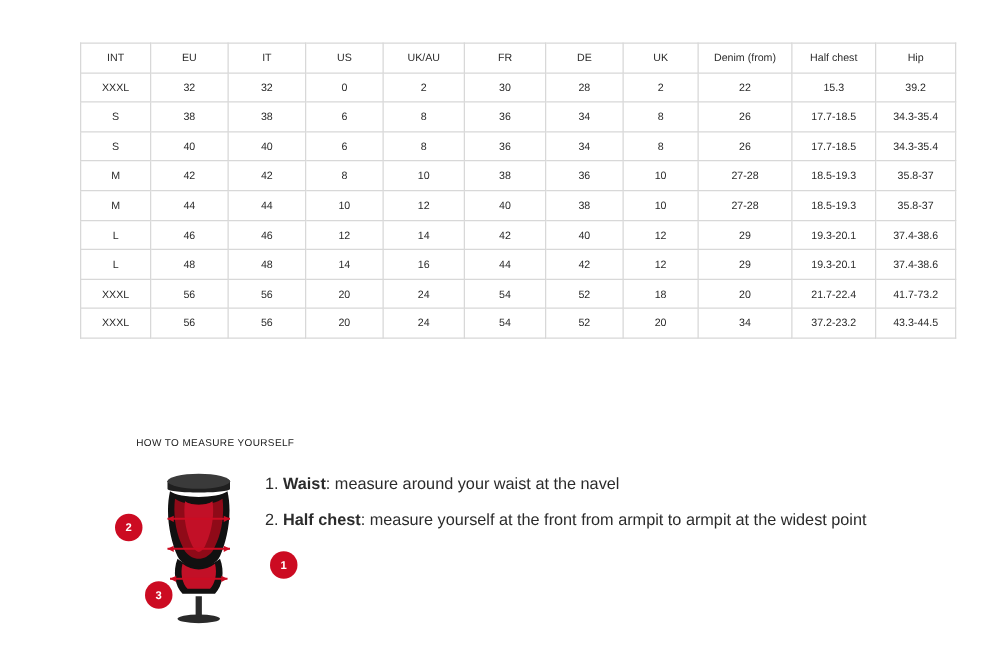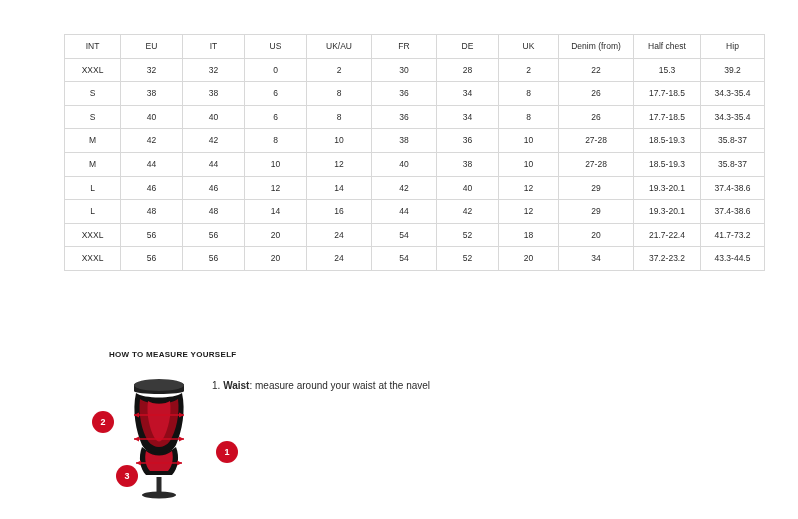--- a/index.html
+++ b/index.html
@@ -51,42 +51,42 @@
   col.c10 { width: 64px; }
 
   .measure-section {
     position: absolute;
     left: 64px;
     top: 350px;
     width: 700px;
   }
   .measure-title {
     font-size: 8px;
-    font-weight: bold;
+    font-weight: normal;
     letter-spacing: 0.3px;
     color: #1a1a1a;
     margin-bottom: 10px;
     padding-left: 45px;
   }
   .measure-body {
     display: flex;
     align-items: flex-start;
   }
   .figure-wrap {
     position: relative;
     width: 140px;
     height: 130px;
     flex: 0 0 140px;
   }
   .instructions {
     margin-left: 8px;
     padding-top: 10px;
   }
   .instruction {
-    font-size: 10px;
+    font-size: 13px;
     color: #2b2b2b;
     margin-bottom: 12px;
     line-height: 1.3;
   }
   .instruction b { font-weight: bold; }
   .bullet-num {
     display: inline-block;
     width: 22px;
     height: 22px;
     line-height: 22px;
@@ -287,15 +287,16 @@
         <line x1="32" y1="94" x2="78" y2="94" stroke="#cc0b22" stroke-width="1.6"></line>
         <polygon points="32,94 37,91.5 37,96.5" fill="#cc0b22"></polygon>
         <polygon points="78,94 73,91.5 73,96.5" fill="#cc0b22"></polygon>
       </svg>
       <span class="bullet-num bullet-1">1</span>
       <span class="bullet-num bullet-2">2</span>
       <span class="bullet-num bullet-3">3</span>
     </div>
     <div class="instructions" id="instructions-list">
         <div class="instruction"><span>1. </span><b>Waist</b><span>: measure around your waist at the navel</span></div>
+        <div class="instruction"><span>2. </span><b>Half chest</b><span>: measure yourself at the front from armpit to armpit at the widest point</span></div>
       </div>
   </div>
 </div>
 
 </body></html>

